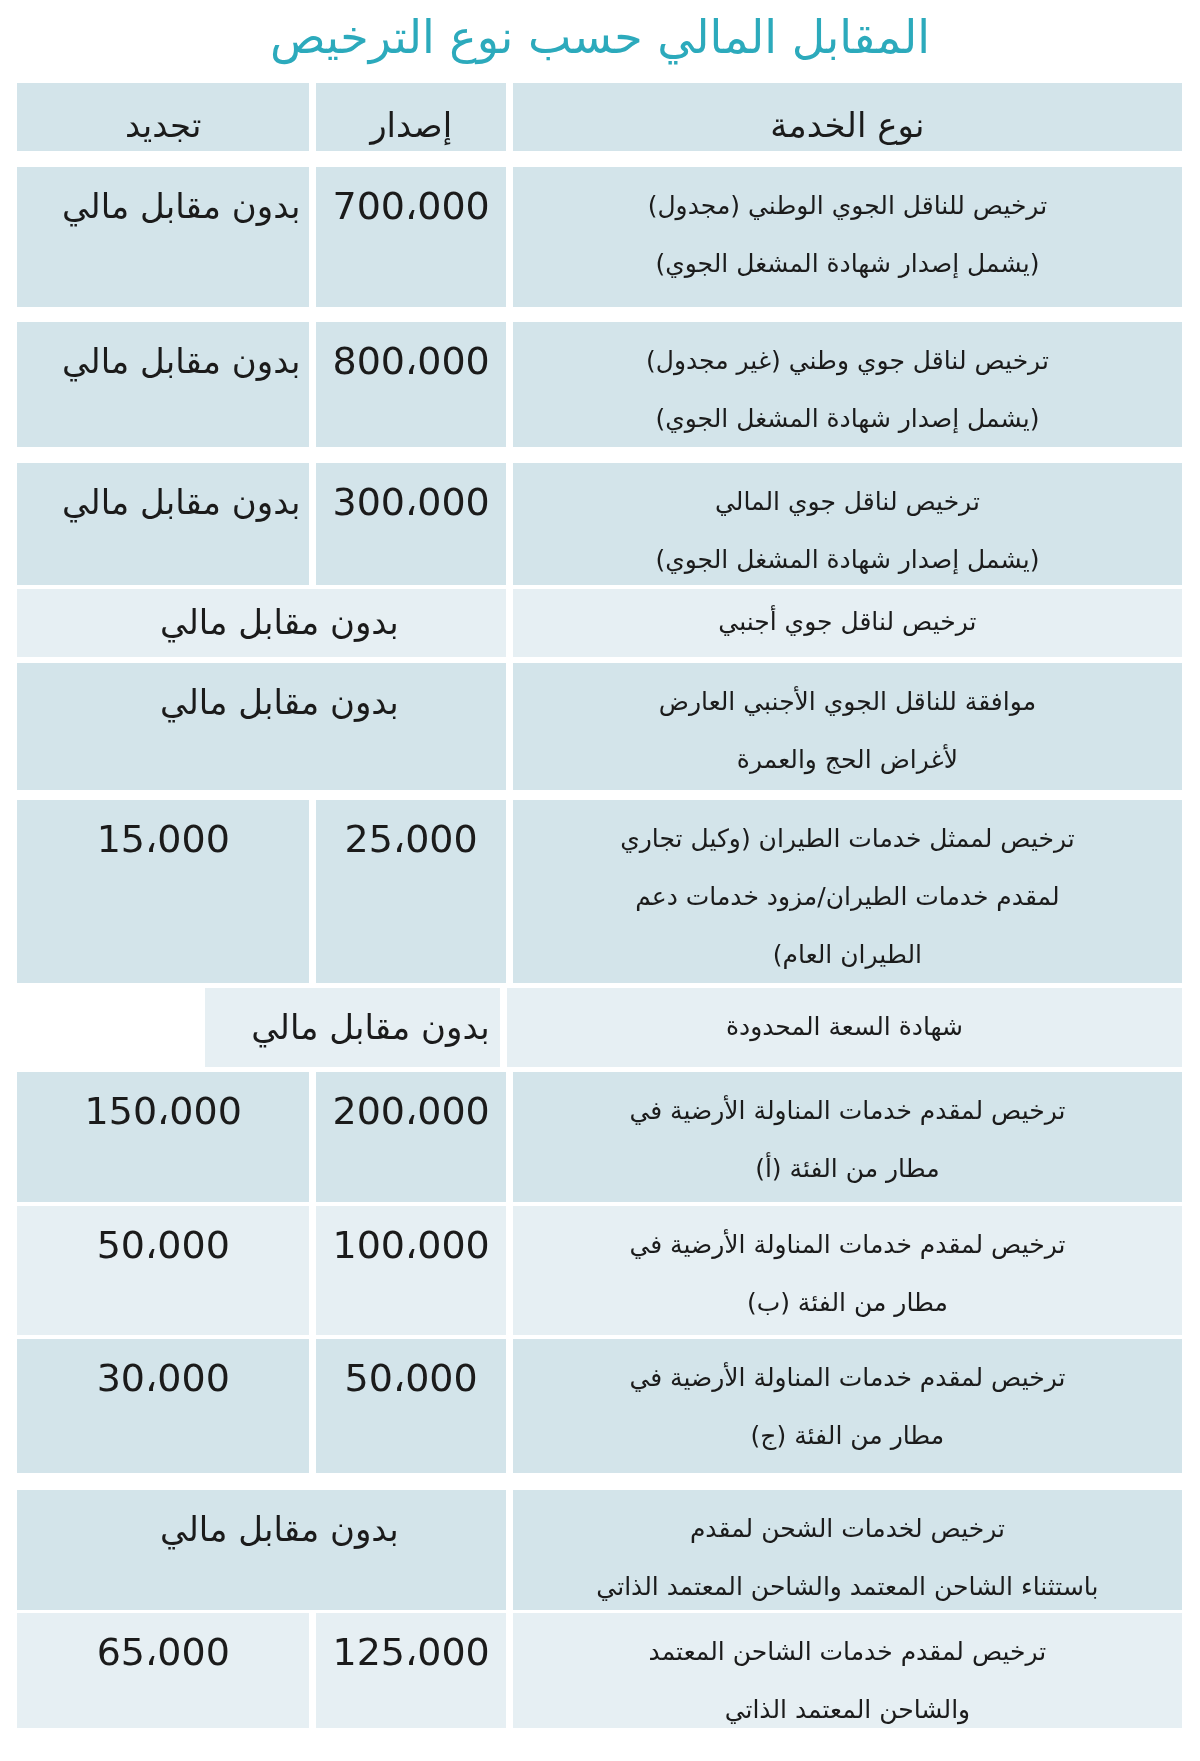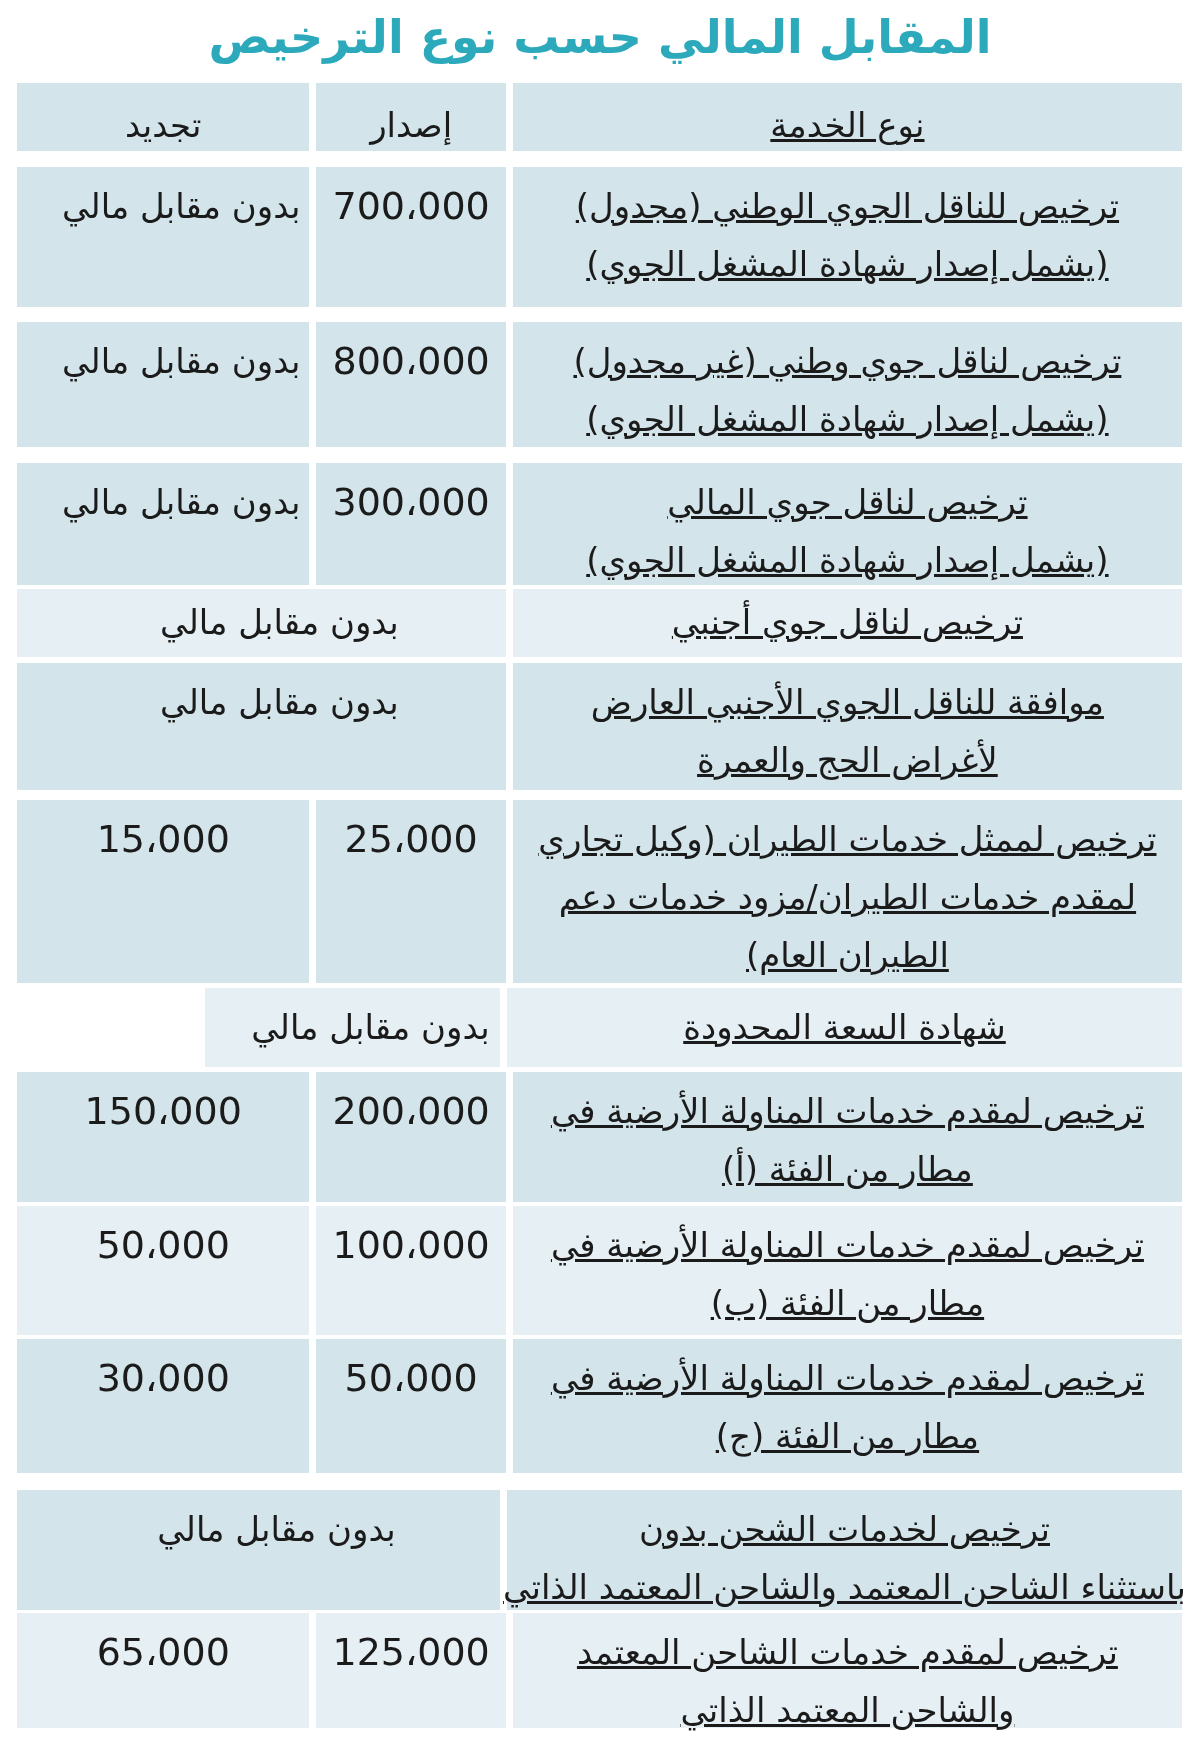--- a/index.html
+++ b/index.html
@@ -11,49 +11,49 @@
     font-family:"DejaVu Sans", sans-serif;
     color:#1b1b1b;
     direction:rtl;
     overflow:hidden;
   }
   .title {
     height:83px;
     padding-top:10px;
     text-align:center;
     font-size:46px;
-    font-weight:bold;
+    font-weight:normal;
     color:#2caabc;
     letter-spacing:-1px;
   }
   .table { margin:0 18px 0 17px; width:1165px; }
   .row {
     display:flex;
     direction:rtl;
     column-gap:7px;
     background:#ffffff;
   }
   .cell {
     display:flex;
     flex-direction:column;
     align-items:center;
     justify-content:flex-start;
     padding-top:10px;
     text-align:center;
   }
   .dark  .cell { background:#d3e4ea; }
   .light .cell { background:#e6eff3; }
-  .c-service { width:675px;text-decoration:underline; }
+  .c-service { width:675px; }
   .c-issue   { width:191px; }
   .c-renew   { width:295px; }
   .c-merged  { width:493px; }
   .line {
     display:block;
     white-space:nowrap;
-    font-size:34px;
+    font-size:25px;
     line-height:58px;
   }
   .num {
     font-size:38px;
     line-height:58px;
     direction:ltr;
     unicode-bidi:isolate;
     white-space:nowrap;
   }
   .fee {
@@ -217,21 +217,21 @@
       <div class="cell c-issue">
         <span class="num">50،000</span>
       </div>
       <div class="cell c-renew">
         <span class="num">30،000</span>
       </div>
     </div>
 
     <div class="row r11 dark">
       <div class="cell c-service">
-        <span class="line">ترخيص لخدمات الشحن بدون</span>
+        <span class="line">ترخيص لخدمات الشحن لمقدم</span>
         <span class="line">باستثناء الشاحن المعتمد والشاحن المعتمد الذاتي</span>
       </div>
       <div class="cell c-merged">
         <span class="fee">بدون مقابل مالي</span>
       </div>
     </div>
 
     <div class="row r12 light">
       <div class="cell c-service">
         <span class="line">ترخيص لمقدم خدمات الشاحن المعتمد</span>

